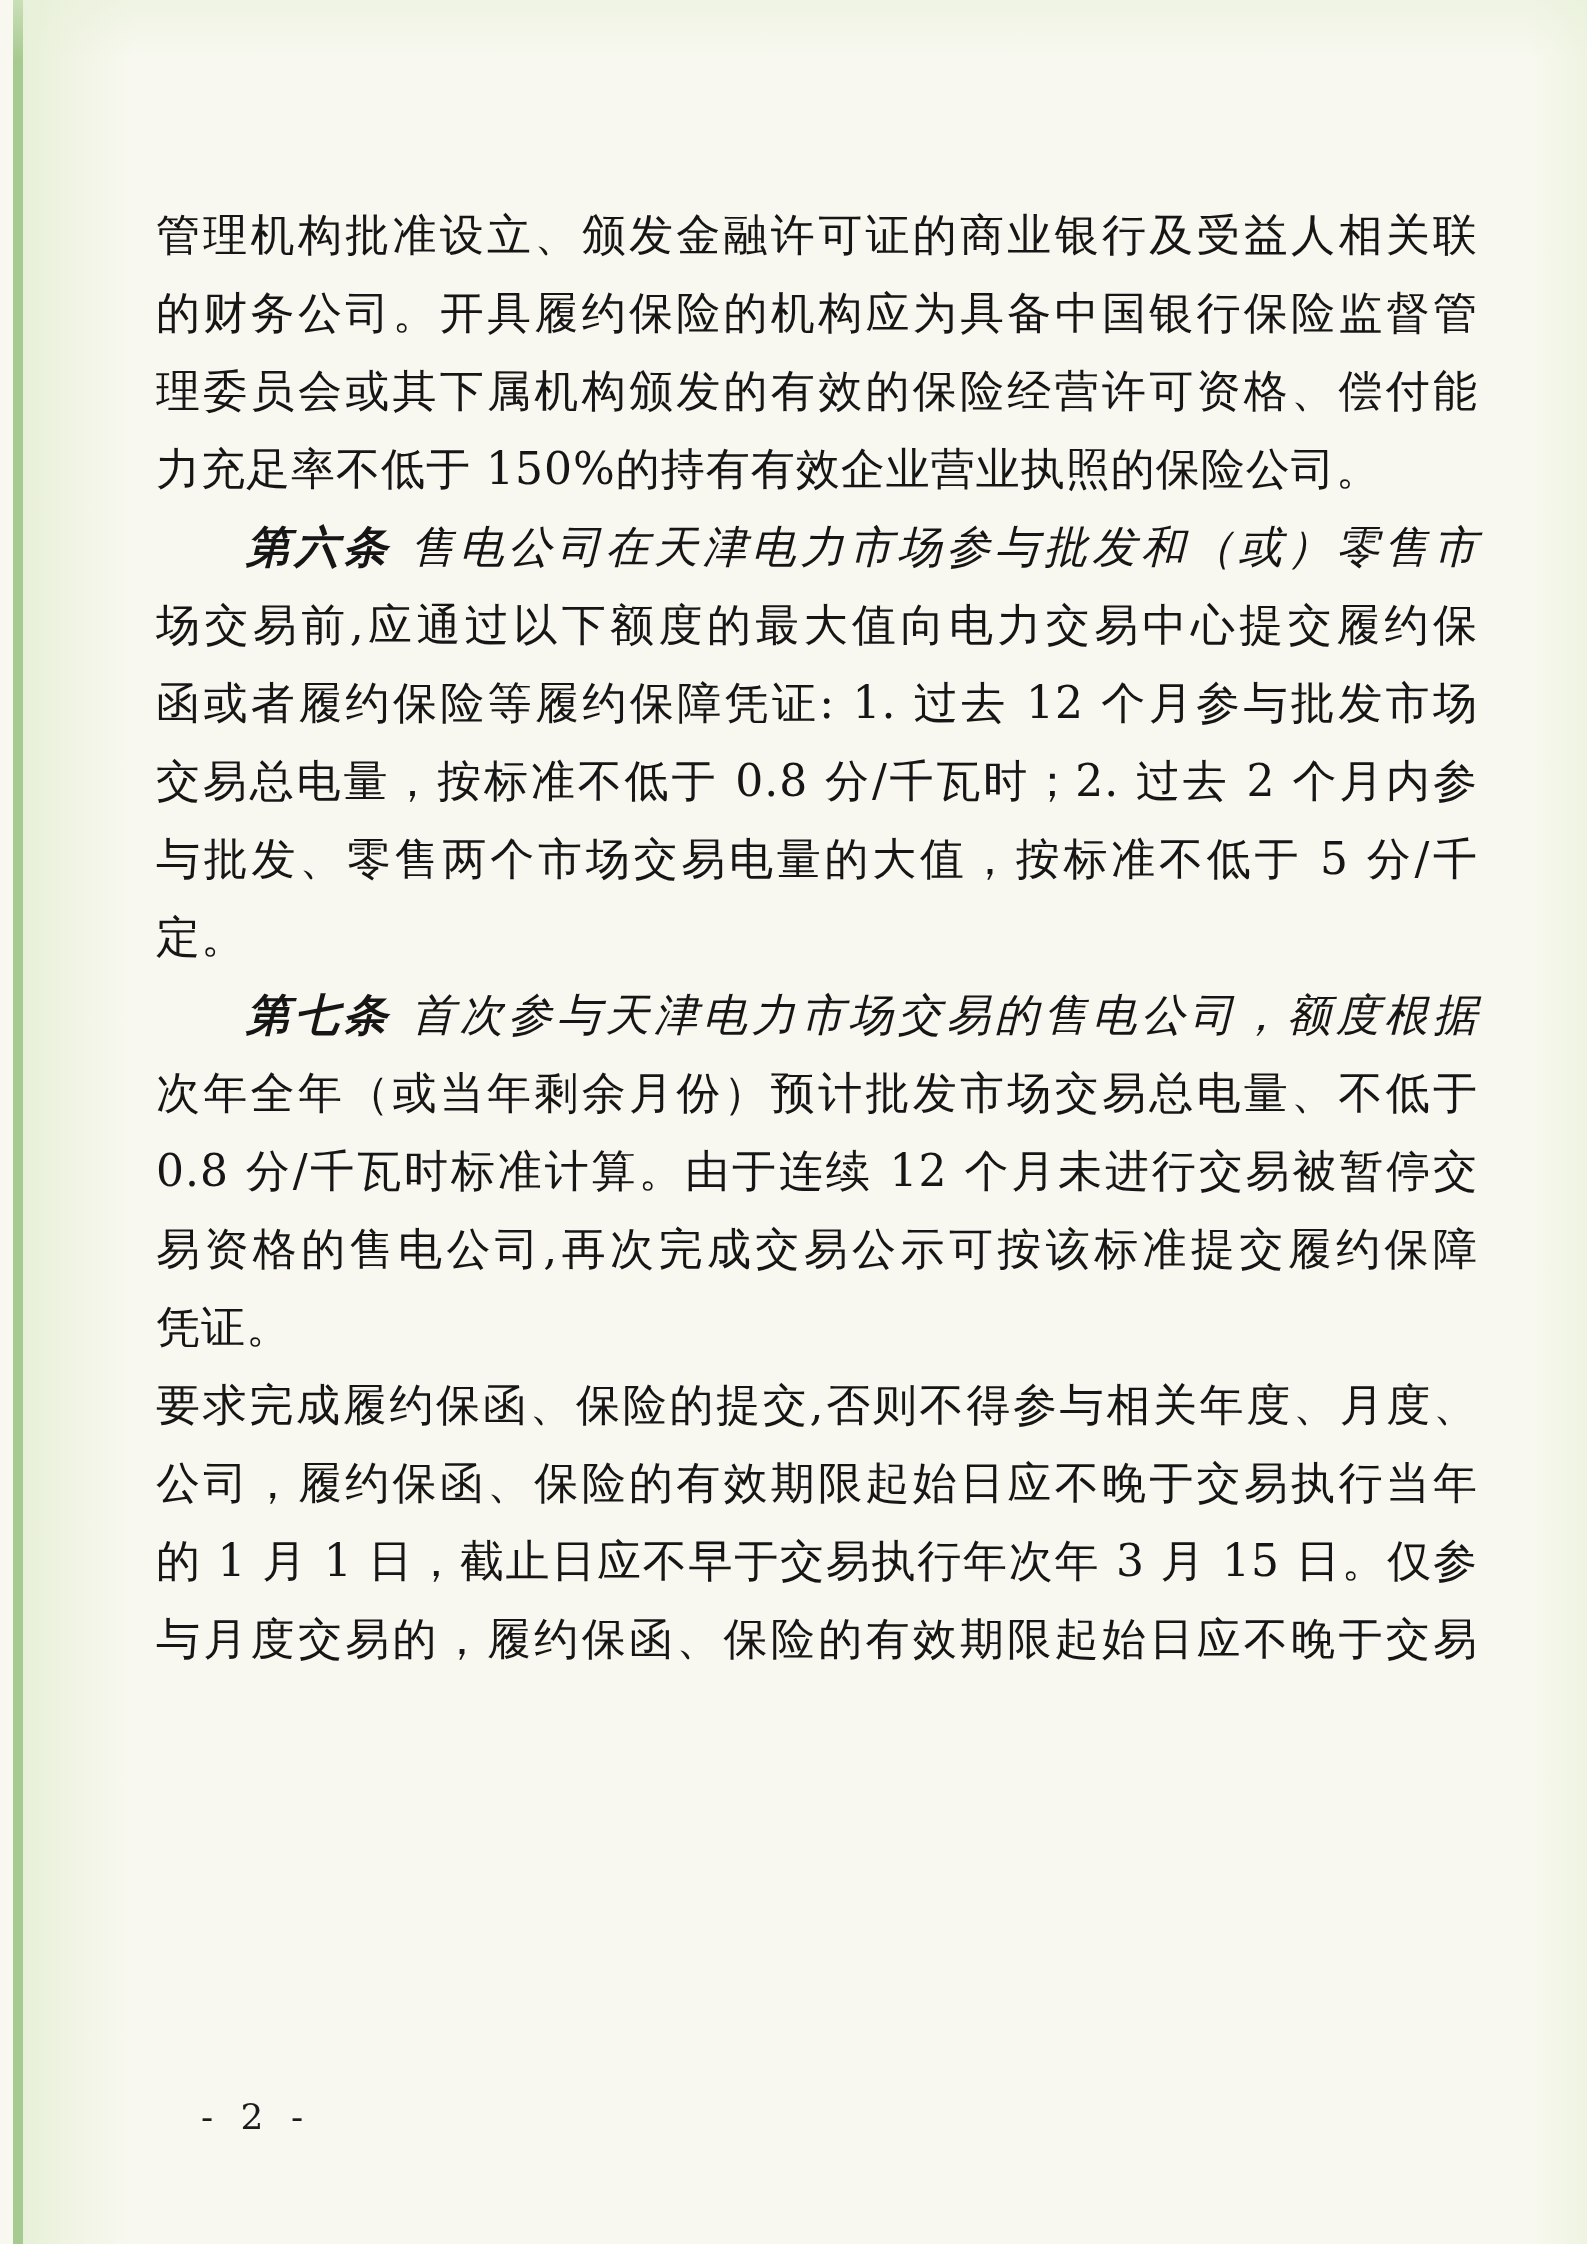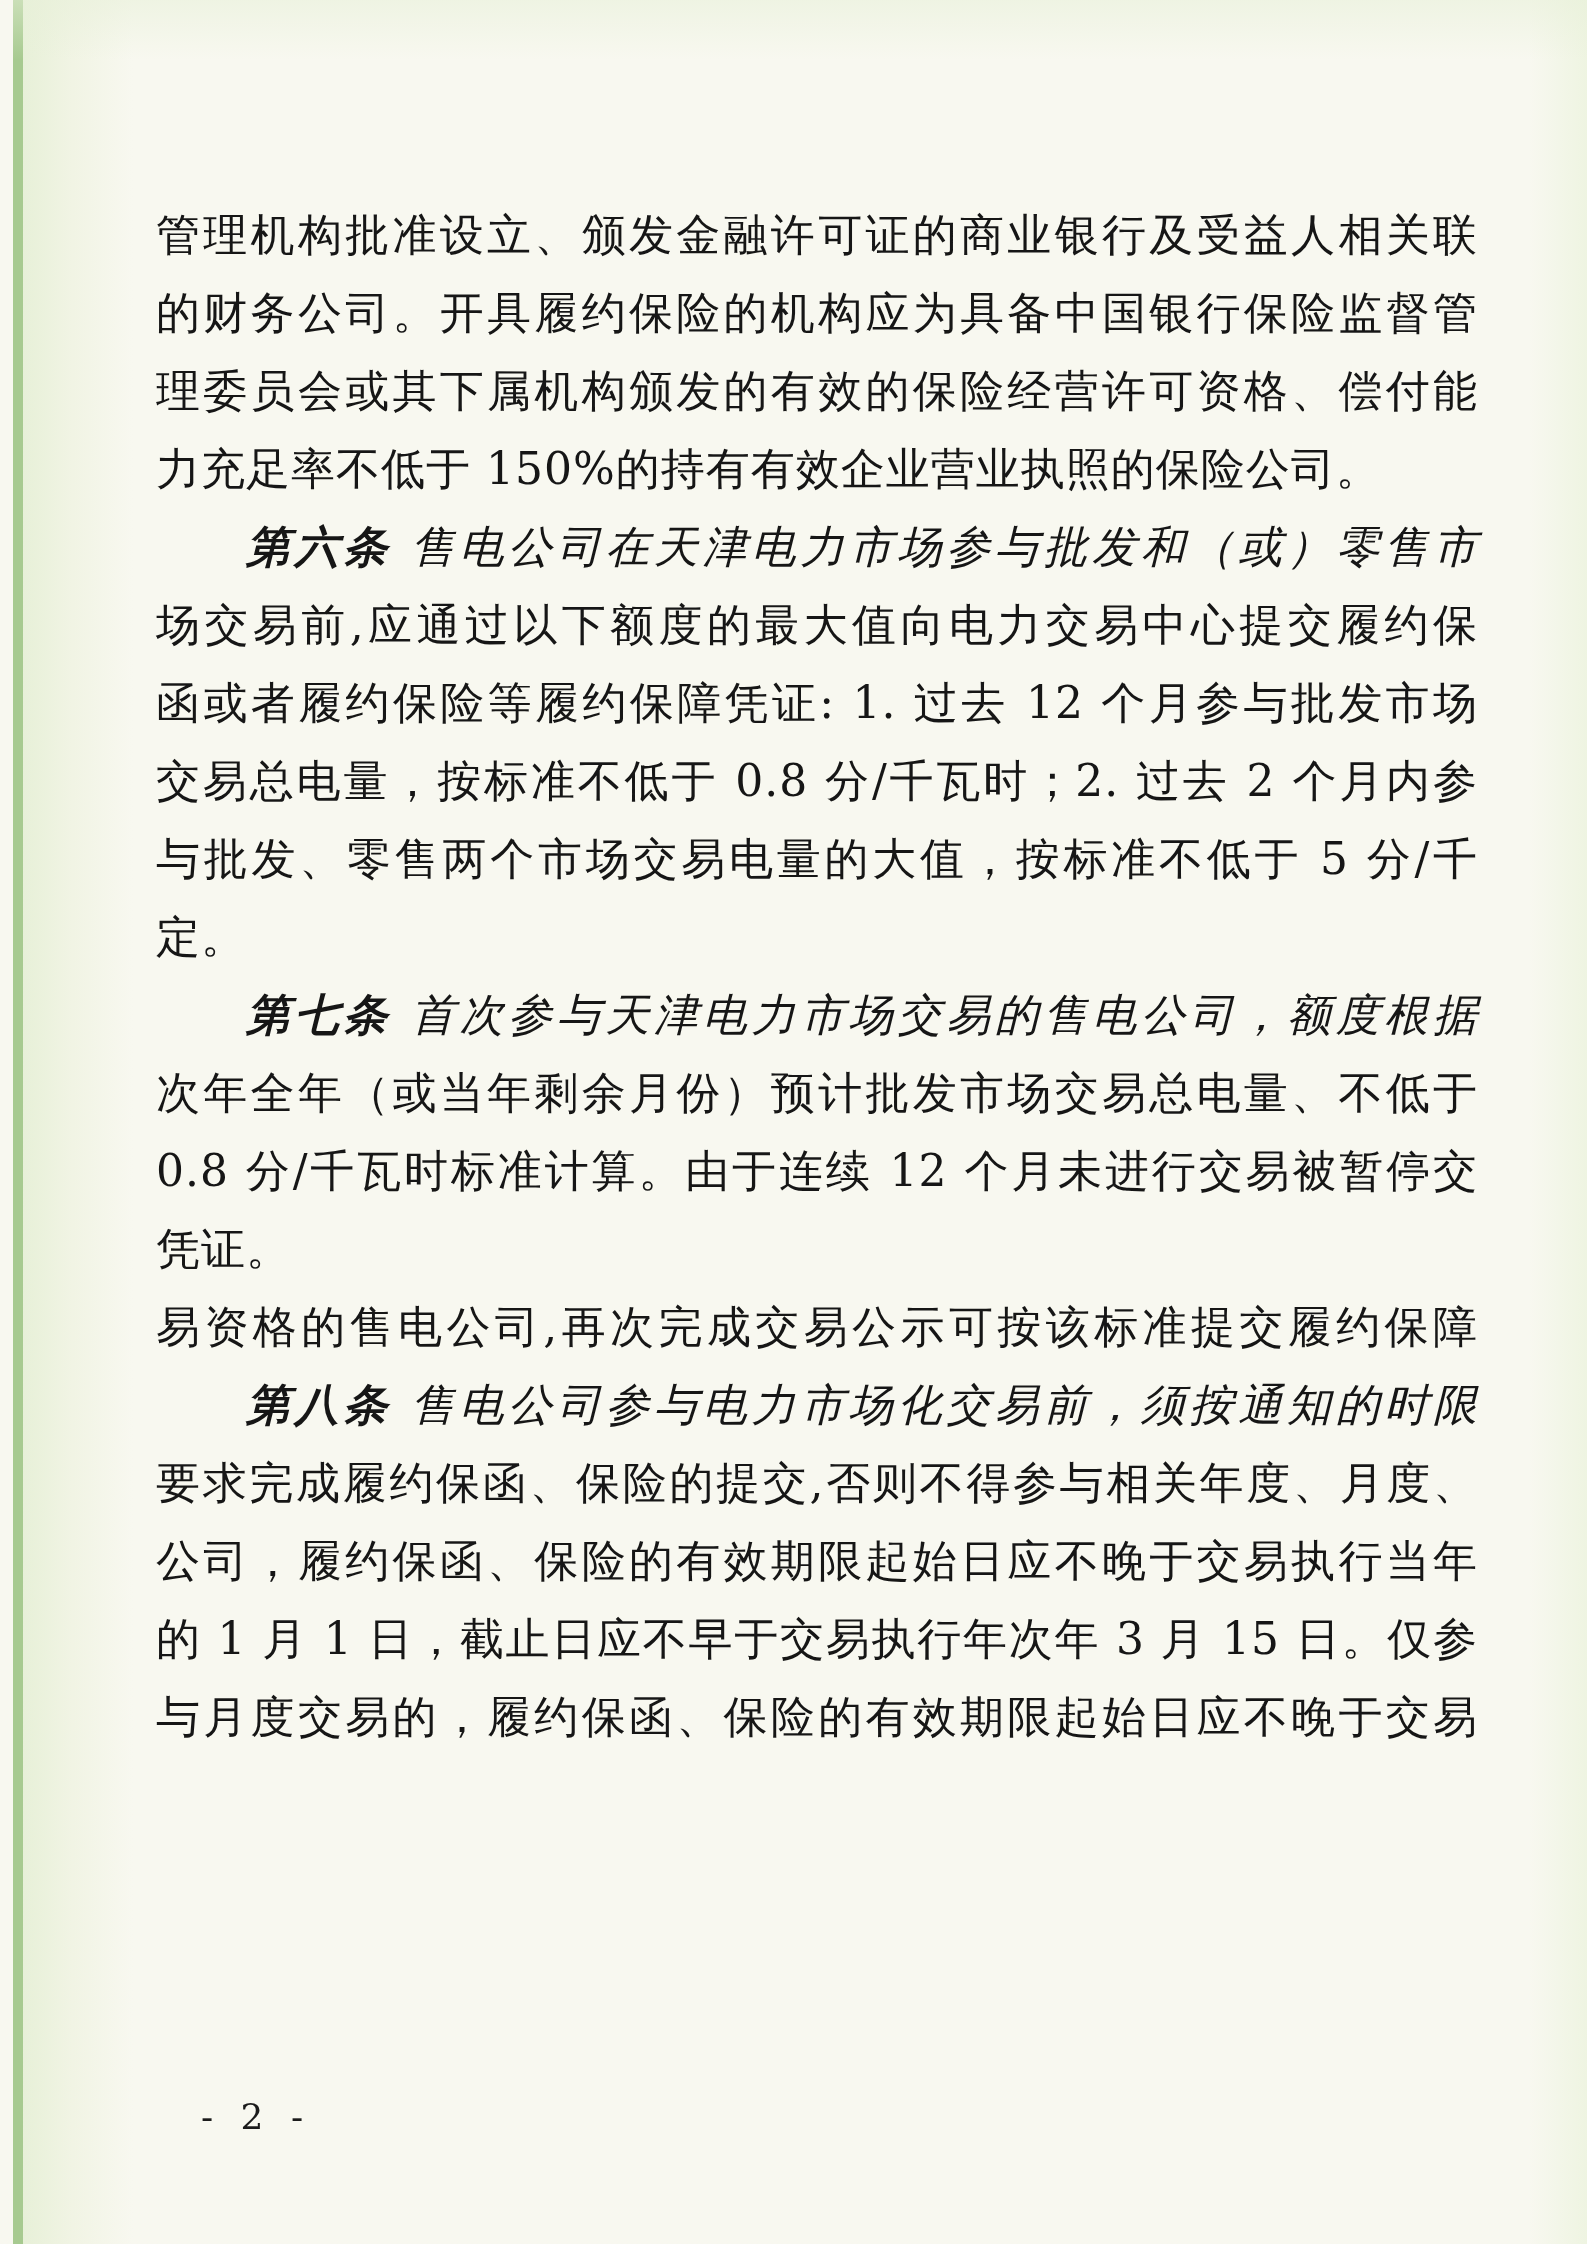--- a/index.html
+++ b/index.html
@@ -74,23 +74,22 @@
       <div class="line"><span class="seg">力充足率不低于 150%的持有有效企业营业执照的保险公司。</span></div>
       <div class="line j ind"><span class="seg b">第六条</span><span class="seg"> 售电公司在天津电力市场参与批发和（或）零售市</span></div>
       <div class="line j"><span class="seg">场交易前,应通过以下额度的最大值向电力交易中心提交履约保</span></div>
       <div class="line j"><span class="seg">函或者履约保险等履约保障凭证: 1. 过去 12 个月参与批发市场</span></div>
       <div class="line j"><span class="seg">交易总电量，按标准不低于 0.8 分/千瓦时；2. 过去 2 个月内参</span></div>
       <div class="line j"><span class="seg">与批发、零售两个市场交易电量的大值，按标准不低于 5 分/千</span></div>
       <div class="line"><span class="seg">定。</span></div>
       <div class="line j ind"><span class="seg b">第七条</span><span class="seg"> 首次参与天津电力市场交易的售电公司，额度根据</span></div>
       <div class="line j"><span class="seg">次年全年（或当年剩余月份）预计批发市场交易总电量、不低于</span></div>
       <div class="line j"><span class="seg">0.8 分/千瓦时标准计算。由于连续 12 个月未进行交易被暂停交</span></div>
+      <div class="line j"><span class="seg">易资格的售电公司,再次完成交易公示可按该标准提交履约保障</span></div>
       <div class="line"><span class="seg">凭证。</span></div>
-      <div class="line j"><span class="seg">易资格的售电公司,再次完成交易公示可按该标准提交履约保障</span></div>
-      <div class="line j ind"><span class="seg b">第八条</span><span class="seg"> 售电公司参与电力市场化交易前，须按通知的时限</span></div>
       <div class="line j"><span class="seg">要求完成履约保函、保险的提交,否则不得参与相关年度、月度、</span></div>
       <div class="line j"><span class="seg">公司，履约保函、保险的有效期限起始日应不晚于交易执行当年</span></div>
       <div class="line j"><span class="seg">的 1 月 1 日，截止日应不早于交易执行年次年 3 月 15 日。仅参</span></div>
       <div class="line j"><span class="seg">与月度交易的，履约保函、保险的有效期限起始日应不晚于交易</span></div>
     </div>
 
   <div class="page-number">- 2 -</div>
 </div>
 
 </body></html>

